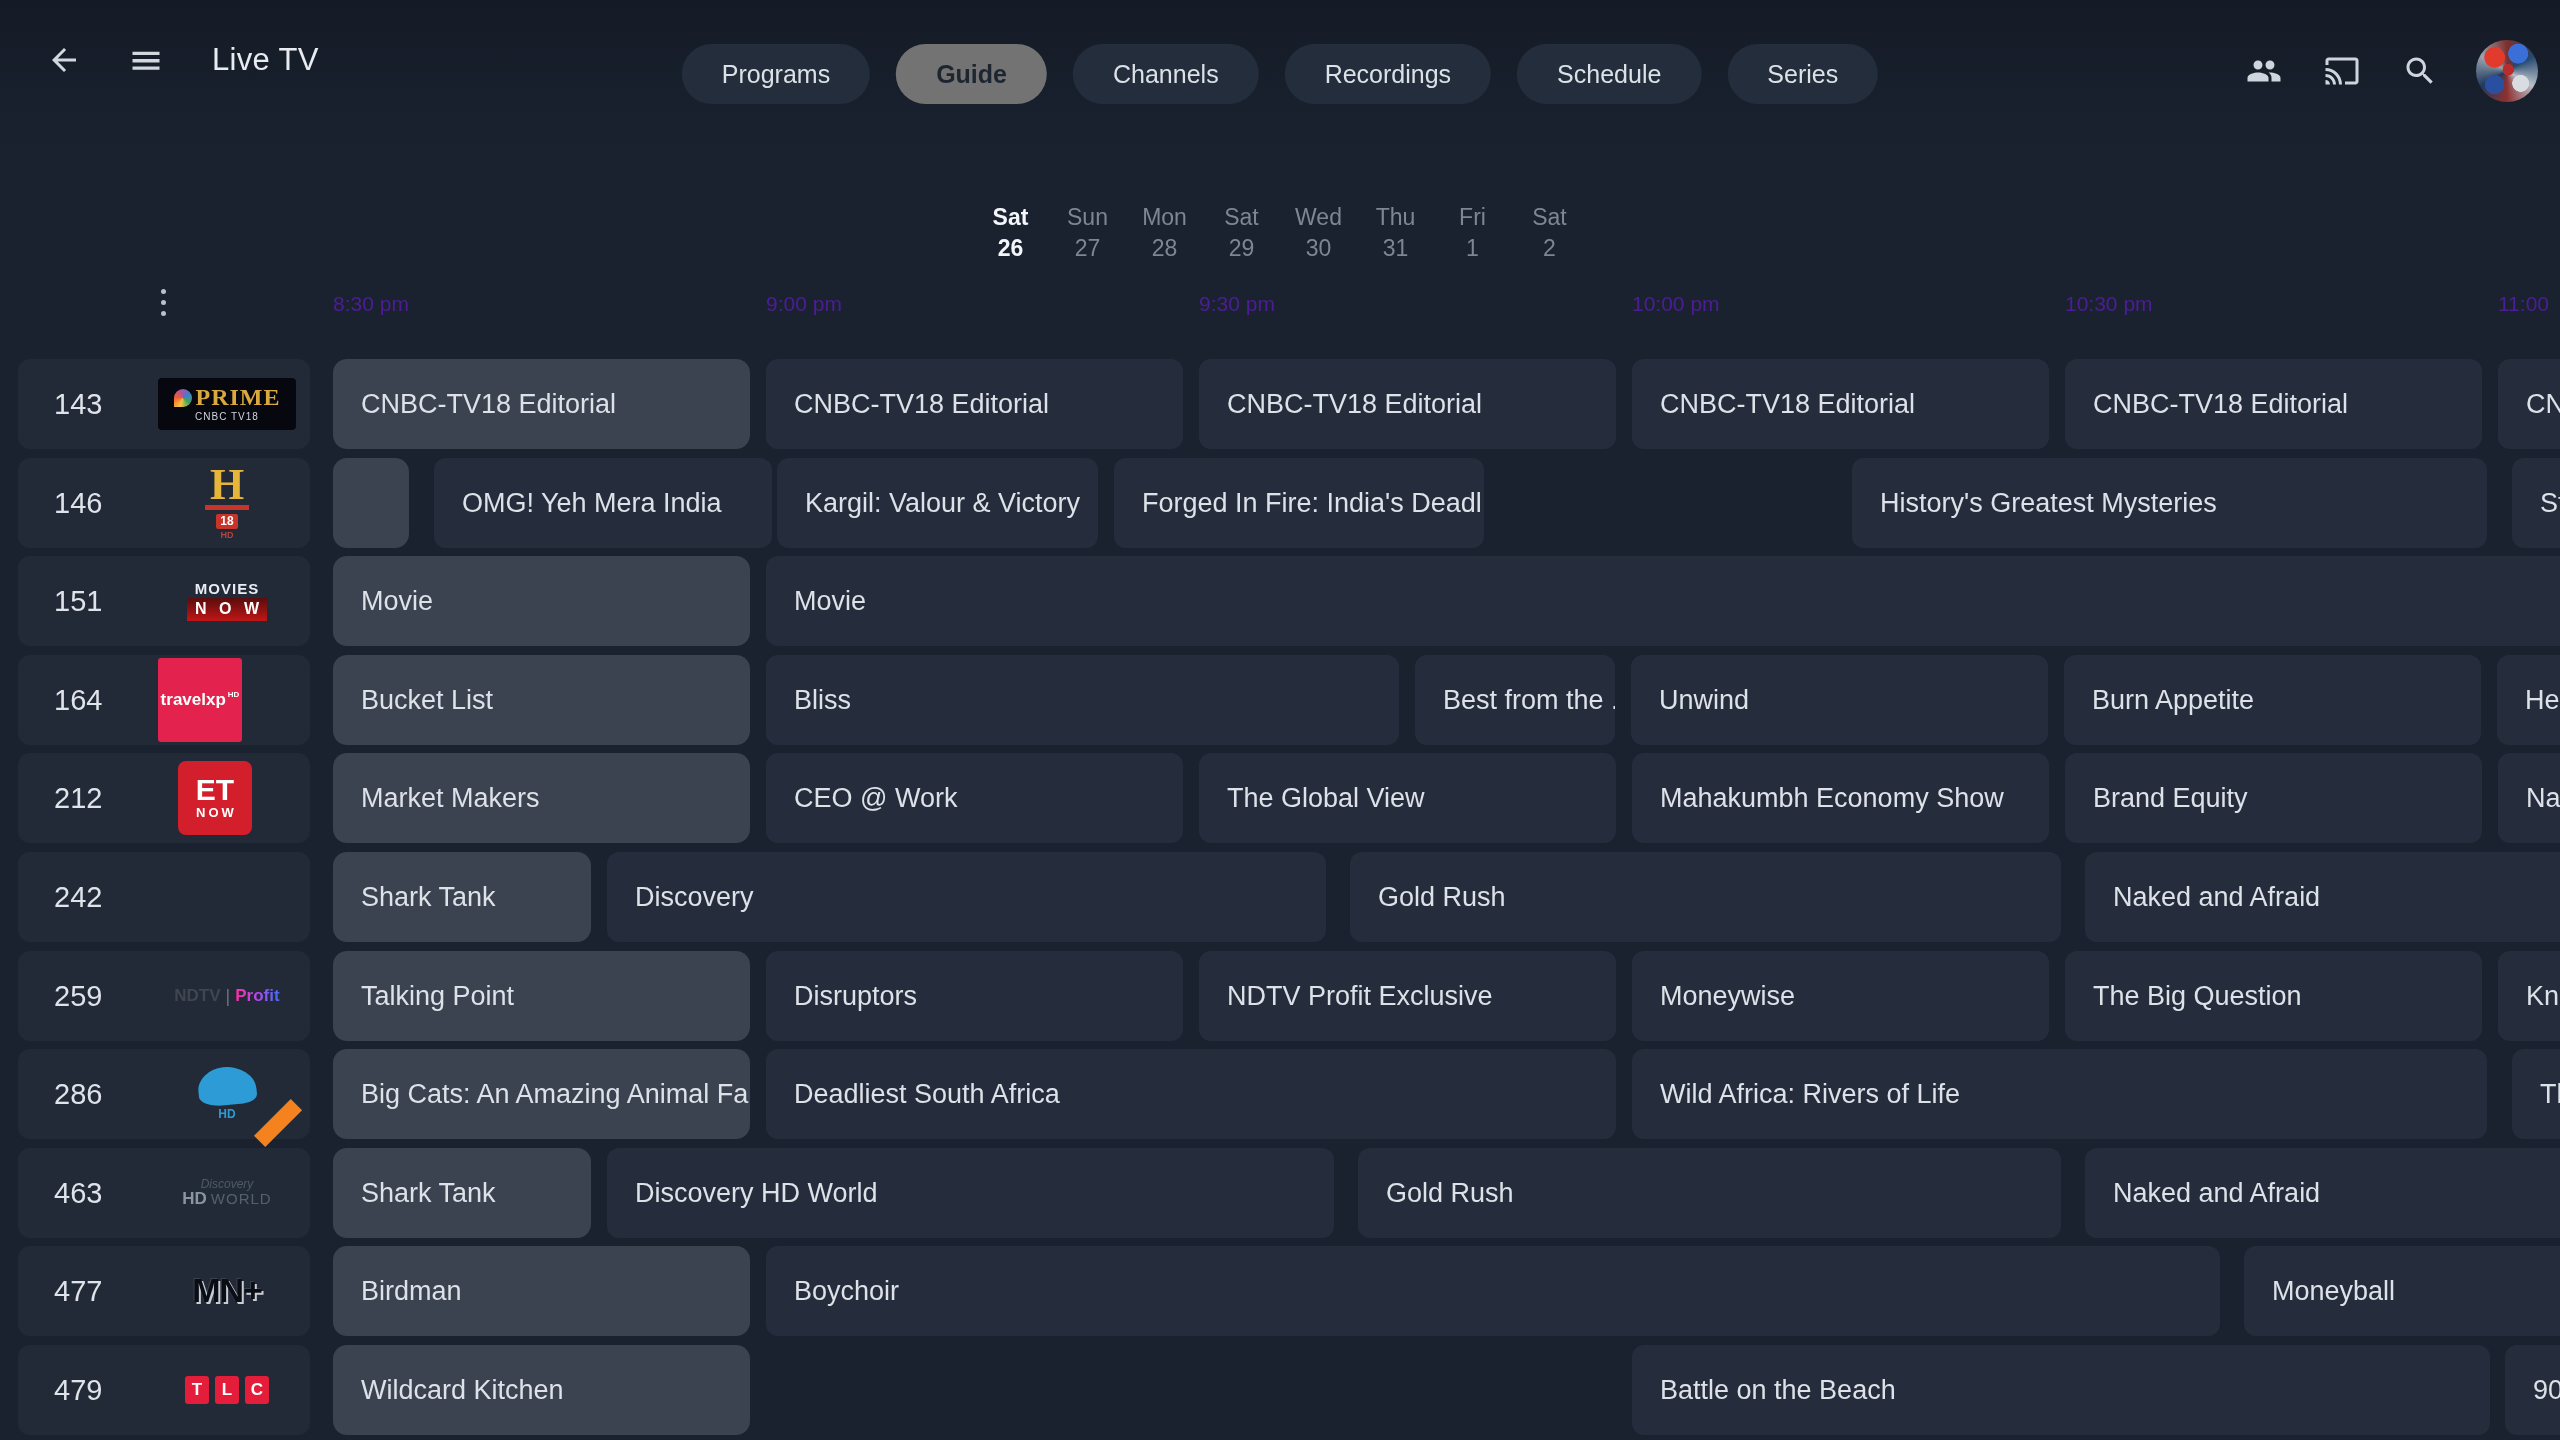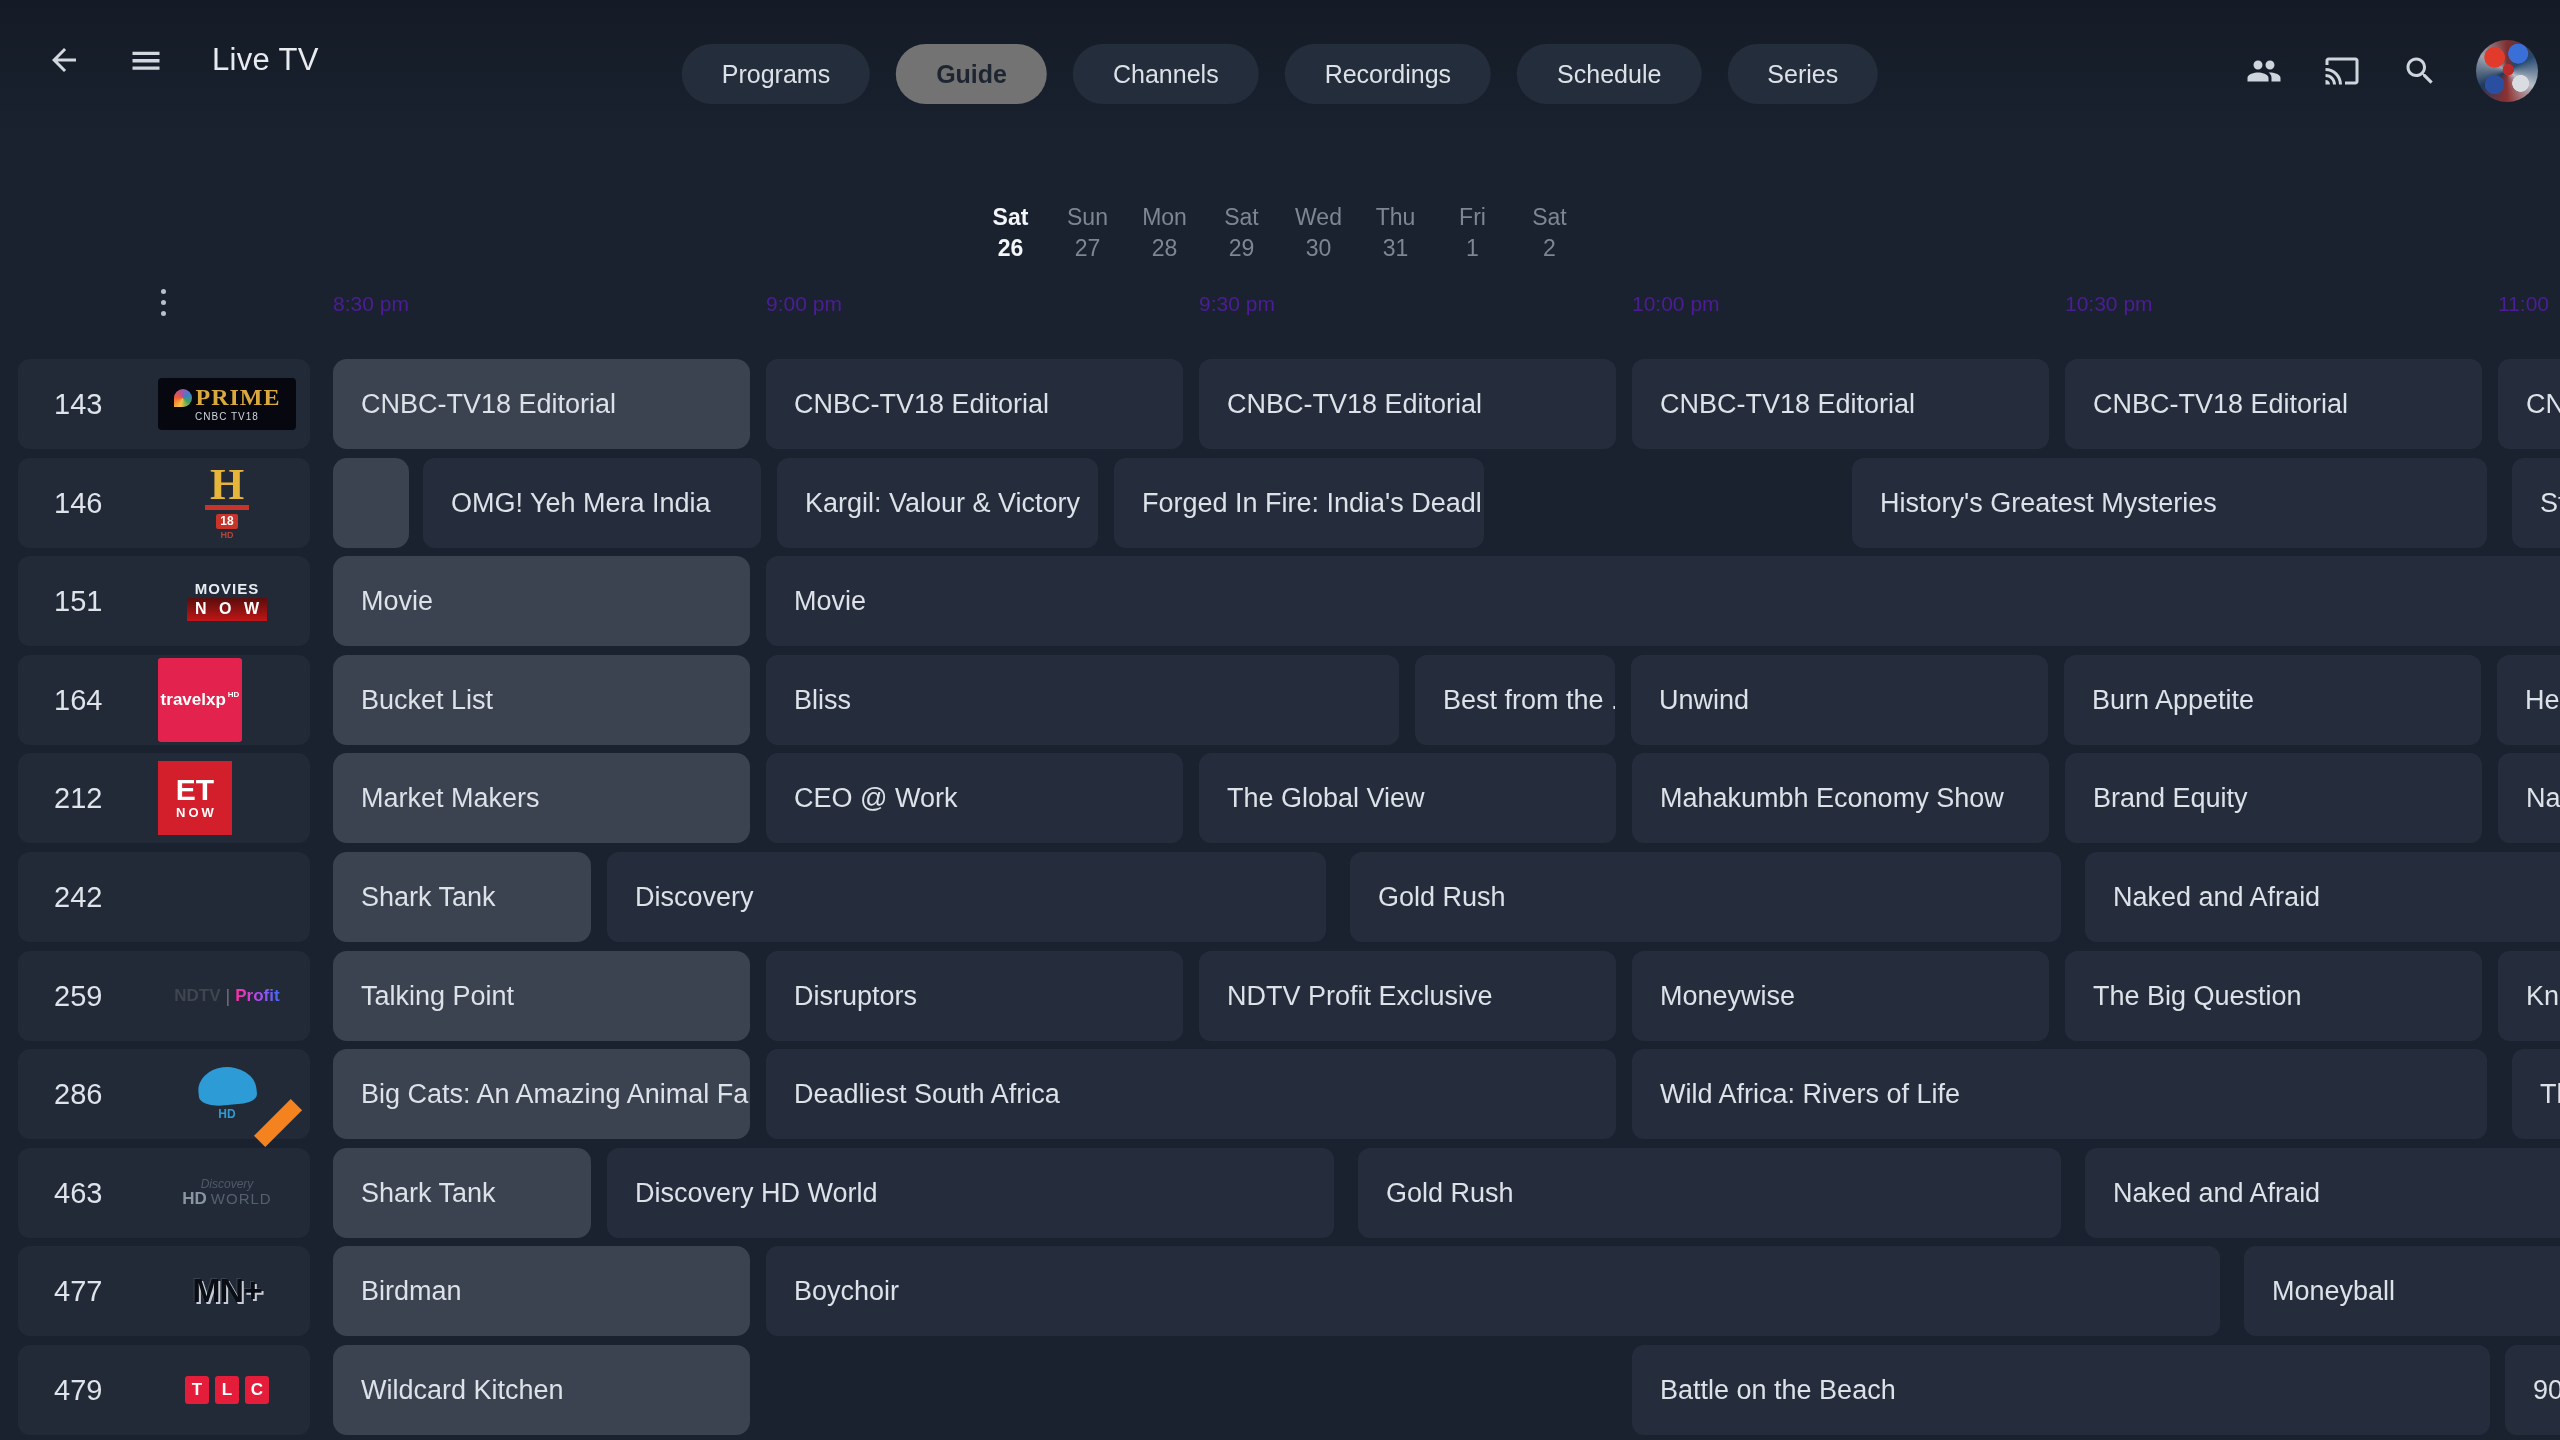--- a/index.html
+++ b/index.html
@@ -60,21 +60,21 @@
   .history-h{font-family:"Liberation Serif",serif;font-size:44px;font-weight:700;color:#e7b53a;
              line-height:.85;border-bottom:5px solid #c8342a;padding:0 5px 2px;}
   .history-18{background:#c8342a;color:#fff;font-size:12px;font-weight:700;padding:1px 4px;border-radius:2px;margin-top:4px;}
   .history-hd{color:#b4443a;font-size:9px;font-weight:700;margin-top:2px;}
   .mn-top{color:#e9ecf0;font-size:15px;font-weight:700;letter-spacing:1px;}
   .mn-bottom{background:linear-gradient(180deg,#5a0d0d,#c01616);color:#fff;font-size:16px;font-weight:700;
              letter-spacing:4px;padding:3px 4px 3px 8px;margin-top:2px;}
   .logo-travelxp{background:#e3234d;width:84px;height:84px;border-radius:3px;justify-content:center;flex:none;align-self:center;}
   .txp{color:#fff;font-size:17px;font-weight:700;}
   .txp-hd{color:#fff;font-size:8px;font-weight:700;align-self:flex-start;margin-left:-2px;}
-  .logo-et-now{background:#d31f2b;width:74px;height:74px;border-radius:0;justify-content:center;flex:none;align-self:center;}
+  .logo-et-now{background:#d31f2b;width:74px;height:74px;border-radius:8px;justify-content:center;flex:none;align-self:center;margin-left:20px;}
   .et-top{color:#fff;font-size:30px;font-weight:800;line-height:.9;}
   .et-bottom{color:#fff;font-size:13px;font-weight:700;letter-spacing:3px;text-indent:3px;margin-top:3px;}
   .ndtv-txt{color:#40464f;font-size:17px;font-weight:800;}
   .ndtv-sep{color:#6c737d;font-size:18px;margin:0 1px;font-weight:300;}
   .profit-txt{font-size:17px;font-weight:800;background:linear-gradient(90deg,#ff2da0,#b44bf0,#3f6df5);
               -webkit-background-clip:text;background-clip:text;color:transparent;}
   .logo-animal-planet{overflow:visible;}
   .ap-blob{width:58px;height:38px;background:#2d9bd6;border-radius:65% 75% 35% 60%/80% 90% 30% 40%;transform:rotate(-6deg);}
   .ap-hd{color:#2d9bd6;font-size:12px;font-weight:800;margin-top:3px;}
   .logo-animal-planet::after{content:"";position:absolute;right:-8px;bottom:-10px;width:52px;height:16px;
@@ -213,21 +213,21 @@
           </div>
           <div class="lg-line">
             <span class="history-18">18</span>
           </div>
           <div class="lg-line">
             <span class="history-hd">HD</span>
           </div>
         </div>
       </div>
       <div class="cell focused" style="left: 333px; width: 76px;"></div>
-      <div class="cell" style="left: 423px; width: 338px; text-align: right;">OMG! Yeh Mera India</div>
+      <div class="cell" style="left: 434px; width: 338px; text-align: right;">OMG! Yeh Mera India</div>
       <div class="cell" style="left: 777px; width: 321px;">Kargil: Valour &amp; Victory</div>
       <div class="cell" style="left: 1114px; width: 370px;">Forged In Fire: India's Deadl...</div>
       <div class="cell" style="left: 1852px; width: 635px;">History's Greatest Mysteries</div>
       <div class="cell" style="left: 2512px; width: 150px;">Sto</div>
     </div>
     <div class="row" style="top: 556px;">
       <div class="channel-card">
         <div class="channel-number">151</div>
         <div class="channel-logo logo-movies-now">
           <div class="lg-line">

